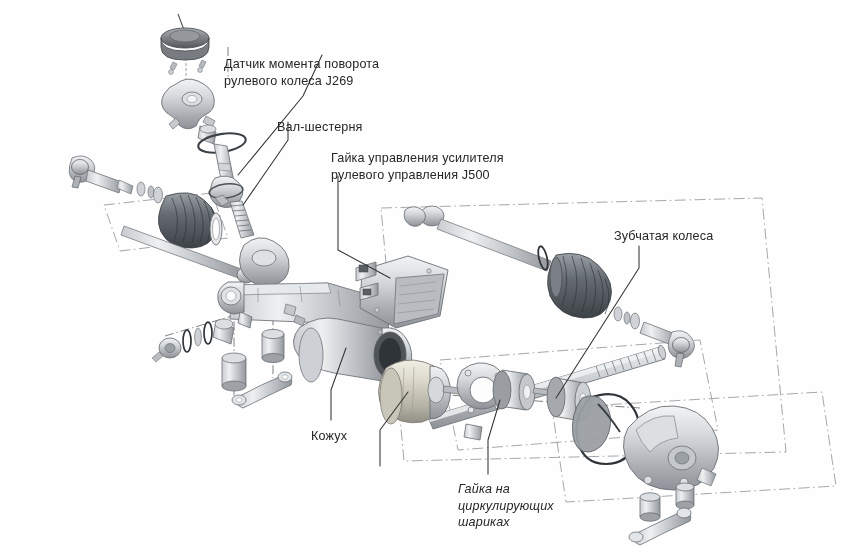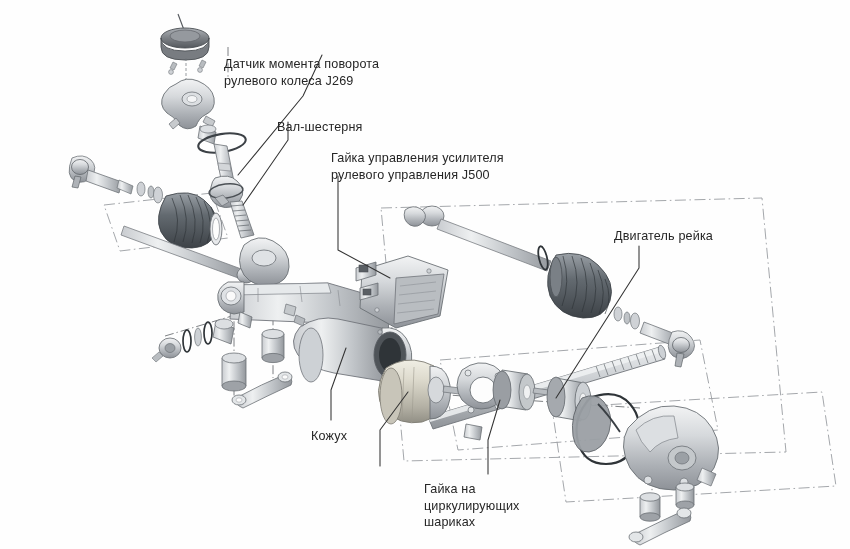--- a/index.html
+++ b/index.html
@@ -387,19 +387,19 @@
         <polyline points="380,466 380,430 408,392"></polyline>
         <polyline points="488,474 488,440 500,400"></polyline>
       </g>
 </svg>
 
 <div class="lbl" style="left:224px;top:14px;margin-top:42px;">Датчик момента поворота
 рулевого колеса J269</div>
 <div class="lbl" style="left:277px;top:119px;">Вал-шестерня</div>
 <div class="lbl" style="left:331px;top:150px;">Гайка управления  усилителя
 рулевого управления J500</div>
-<div class="lbl" style="left:614px;top:228px;">Двигатель рейка</div>
+<div class="lbl" style="left:614px;top:228px;">Зубчатая колеса</div>
 <div class="lbl" style="left:311px;top:428px;">Кожух</div>
-<div class="lbl" style="left:424px;top:481px;">Гайка на
+<div class="lbl" style="left:458px;top:481px;font-style:italic;">Гайка на
 циркулирующих
 шариках</div>
 
 </div>
 
 </body></html>

